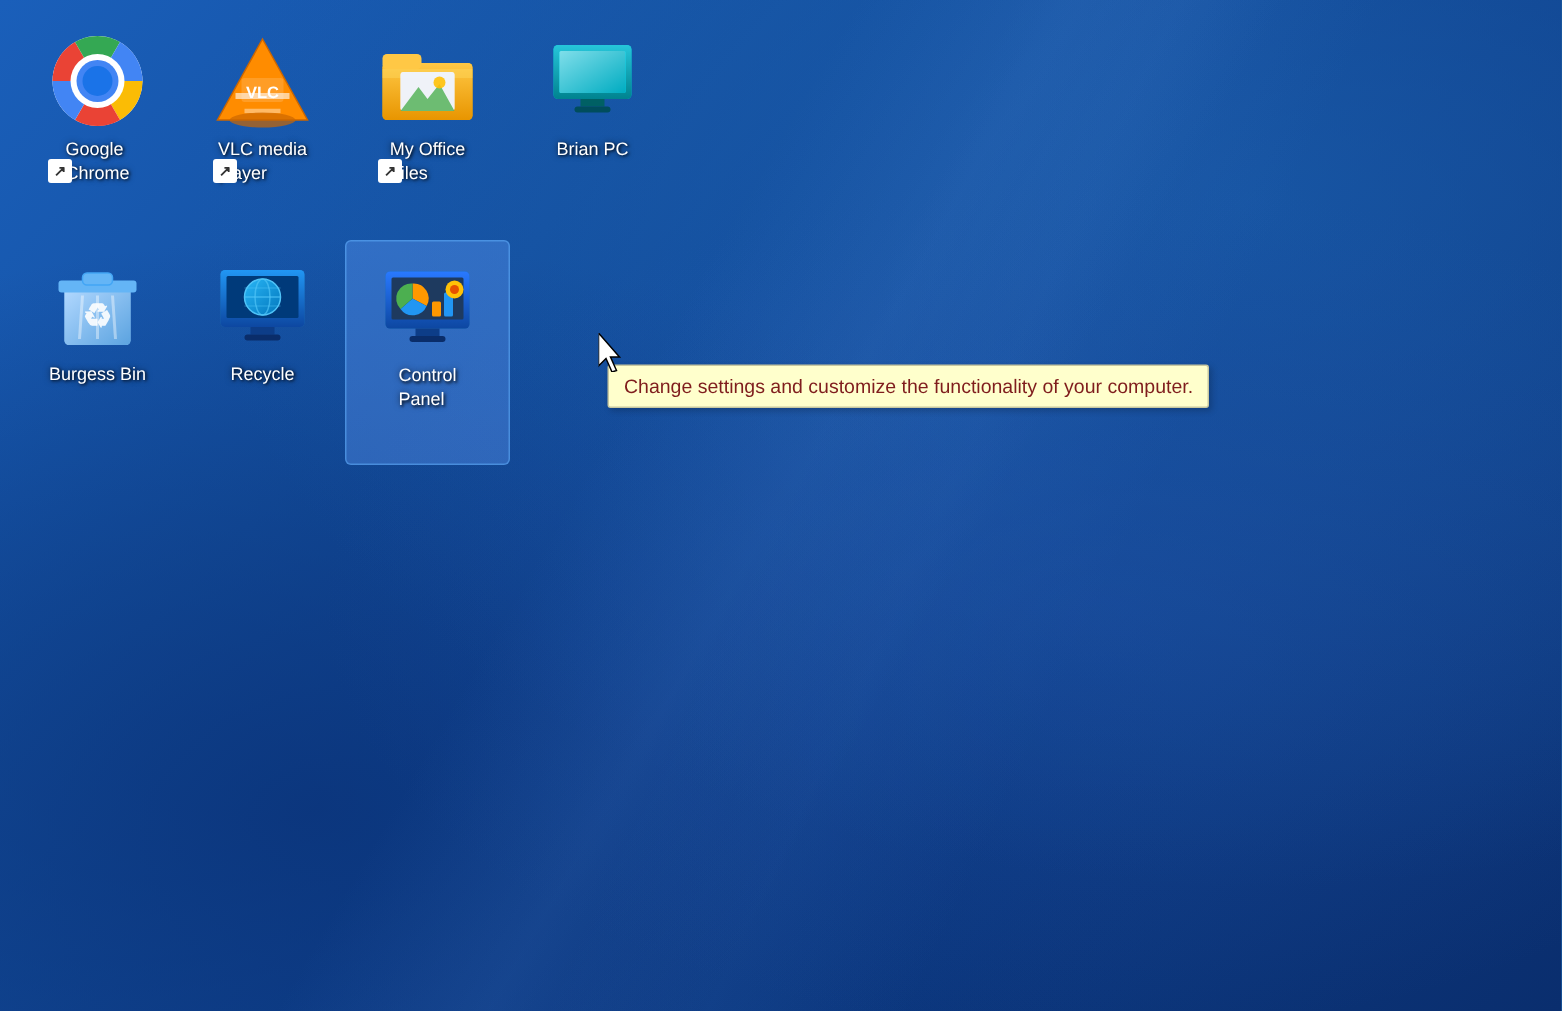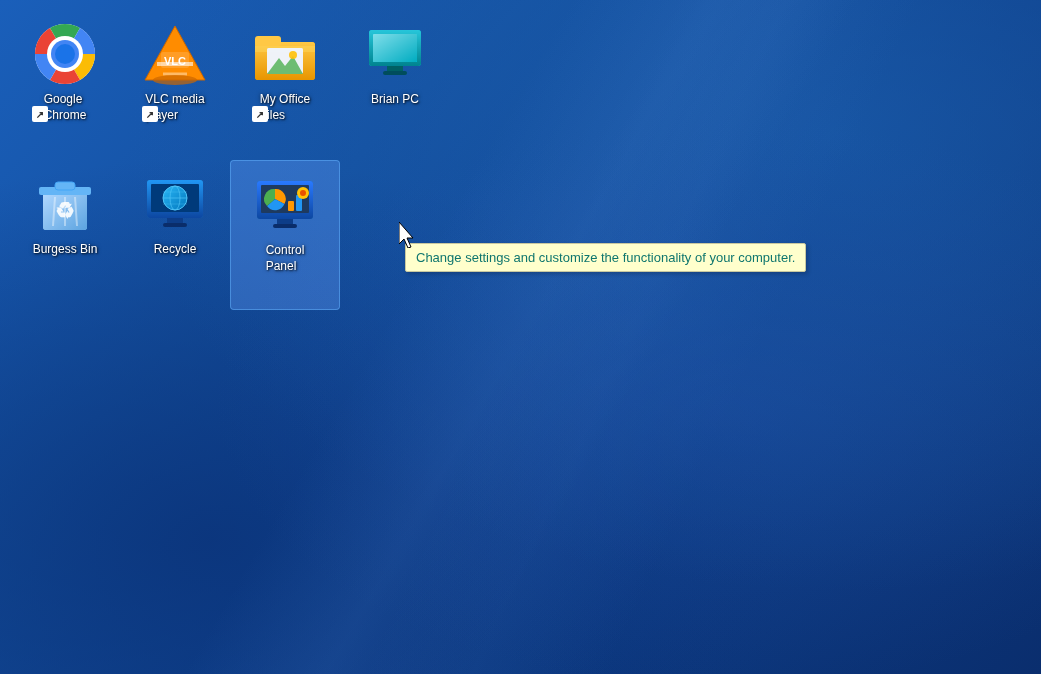--- a/index.html
+++ b/index.html
@@ -112,21 +112,21 @@
     
     .tooltip {
       position: absolute;
       top: 243px;
       left: 405px;
       background: #ffffcc;
       border: 1px solid #c8c8a0;
       border-radius: 2px;
       padding: 6px 10px;
       font-size: 13px;
-      color: #0f766e;
+      color: #7f1d1d;
       white-space: nowrap;
       box-shadow: 2px 2px 4px rgba(0,0,0,0.2);
       pointer-events: none;
     }
 
     
     .cursor {
       position: absolute;
       top: 222px;
       left: 399px;

